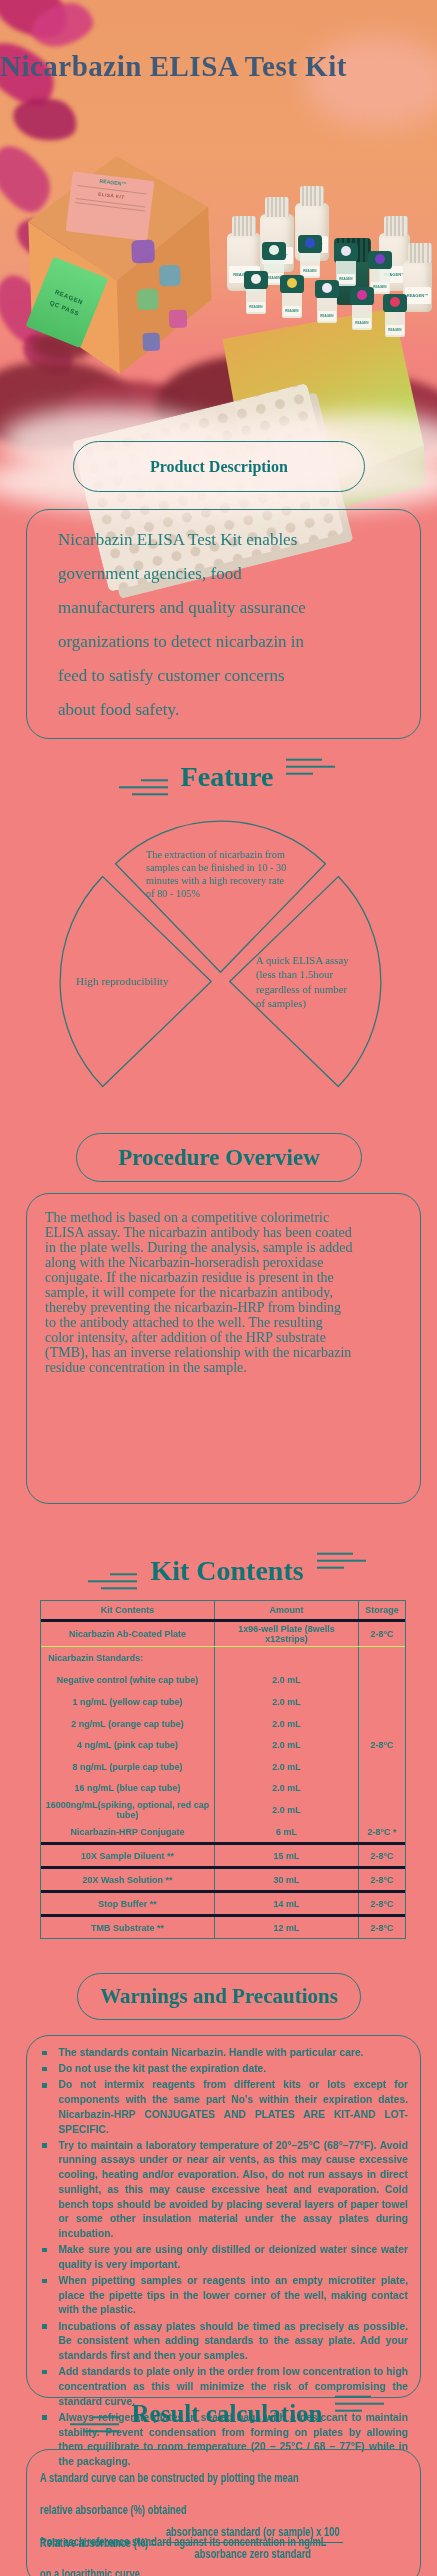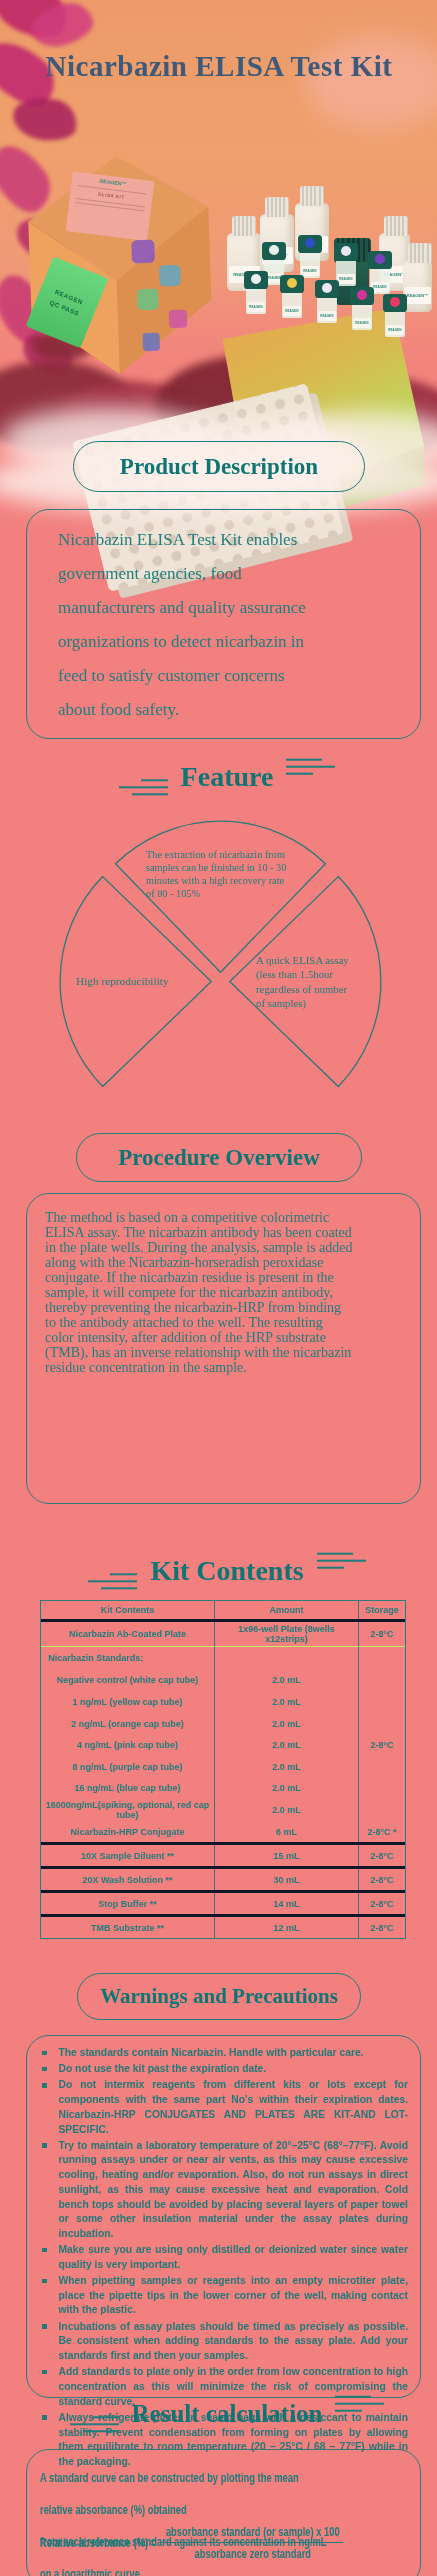--- a/index.html
+++ b/index.html
@@ -3,21 +3,21 @@
 <meta charset="utf-8">
 <style>
   html,body{margin:0;padding:0;background:#777;}
   #page{position:relative;width:438px;height:2981px;margin:0 auto;background:#F1807E;
         overflow:hidden;font-family:"Liberation Serif",serif;}
   
   #hero{position:absolute;left:0;top:0;width:438px;height:515px;
         background:linear-gradient(180deg,#EC9B69 0%,#EFA06C 30%,#F09977 52%,#F2857D 68%,#F1807E 82%);}
   .leaf{position:absolute;border-radius:62% 38% 55% 45%/48% 60% 40% 52%;filter:blur(2.1px);}
   .blob{position:absolute;border-radius:50%;filter:blur(13.4px);}
-  #hero-title{position:absolute;left:0;top:50px;width:100%;text-align:center;
+  #hero-title{position:absolute;left:0;top:50px;width:100%;
         font-size:29px;font-weight:bold;color:#3E5A7A;letter-spacing:0.5px;}
   
   .hill{position:absolute;border-radius:50%;filter:blur(4.1px);opacity:.92;}
   .mist{position:absolute;border-radius:50%;background:#FDEFEA;filter:blur(11.3px);}
   #kit-box{position:absolute;left:18px;top:152px;width:196px;height:222px;transform:rotate(-2deg);}
   .face{position:absolute;inset:0;}
   #box-top{clip-path:polygon(6% 30%,52% 2%,98% 26%,50% 58%);background:#E59A5D;}
   #box-front-l{clip-path:polygon(6% 30%,50% 58%,50% 100%,6% 72%);background:#EFA25E;}
   #box-front-r{clip-path:polygon(50% 58%,98% 26%,98% 68%,50% 100%);background:#DD8F4F;}
   #box-label{position:absolute;left:27%;top:11%;width:42%;height:27%;transform:rotate(9deg);
@@ -222,21 +222,21 @@
       </div>
 
     <div id="microplate"></div>
 
     <div class="mist" style="left:0;top:407px;width:216px;height:67px;opacity:.8;"></div>
     <div class="mist" style="left:134px;top:422px;width:237px;height:72px;opacity:.85;"></div>
     <div class="mist" style="left:268px;top:412px;width:196px;height:62px;opacity:.8;"></div>
     <div class="mist" style="left:-20.6px;top:448px;width:484px;height:67px;opacity:.85;"></div>
   </div>
 
-  <div class="badge" style="top:441px;width:290px;height:49px;font-size:23px;">
+  <div class="badge" style="top:441px;width:290px;height:49px;font-size:16px;">
     <span>Product Description</span>
   </div>
   <div class="panel" style="left:26px;top:509px;width:393px;height:228px;"></div>
   <div class="serif-body" style="position:absolute;left:58px;top:523px;width:340px;font-size:17px;line-height:34px;">Nicarbazin ELISA Test Kit enables
 government agencies, food
 manufacturers and quality assurance
 organizations to detect nicarbazin in
 feed to satisfy customer concerns
 about food safety.</div>
 

